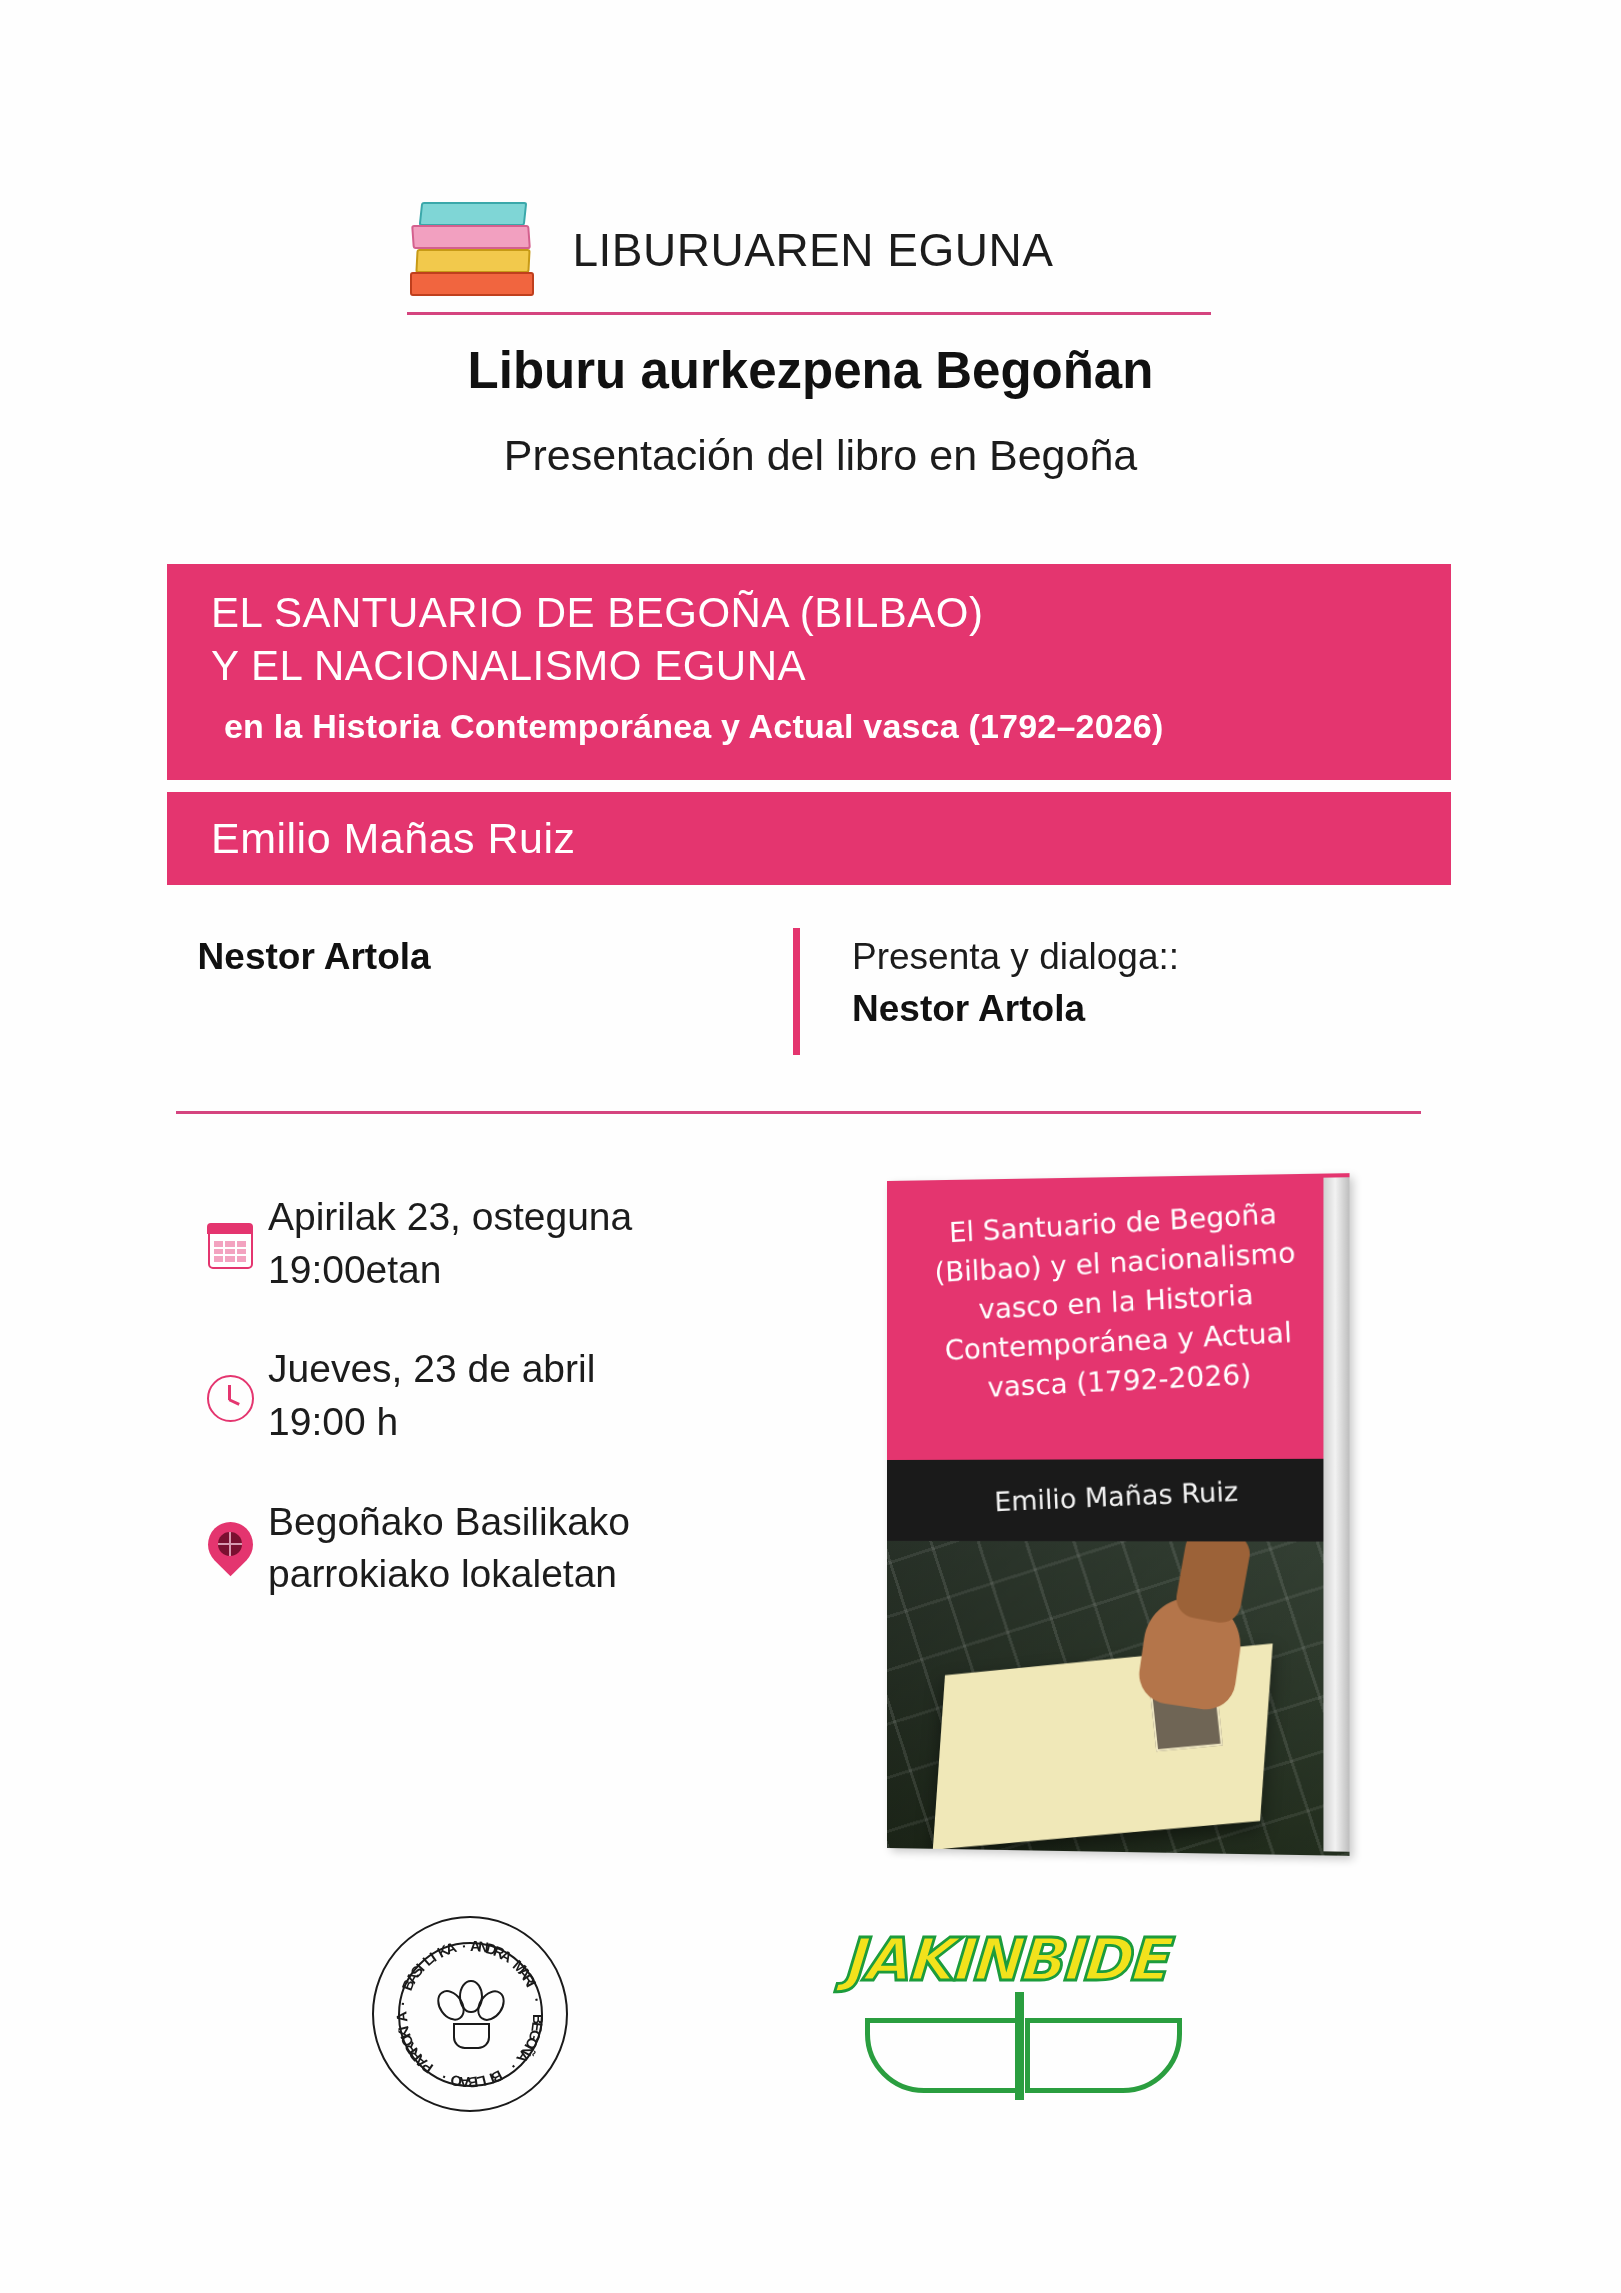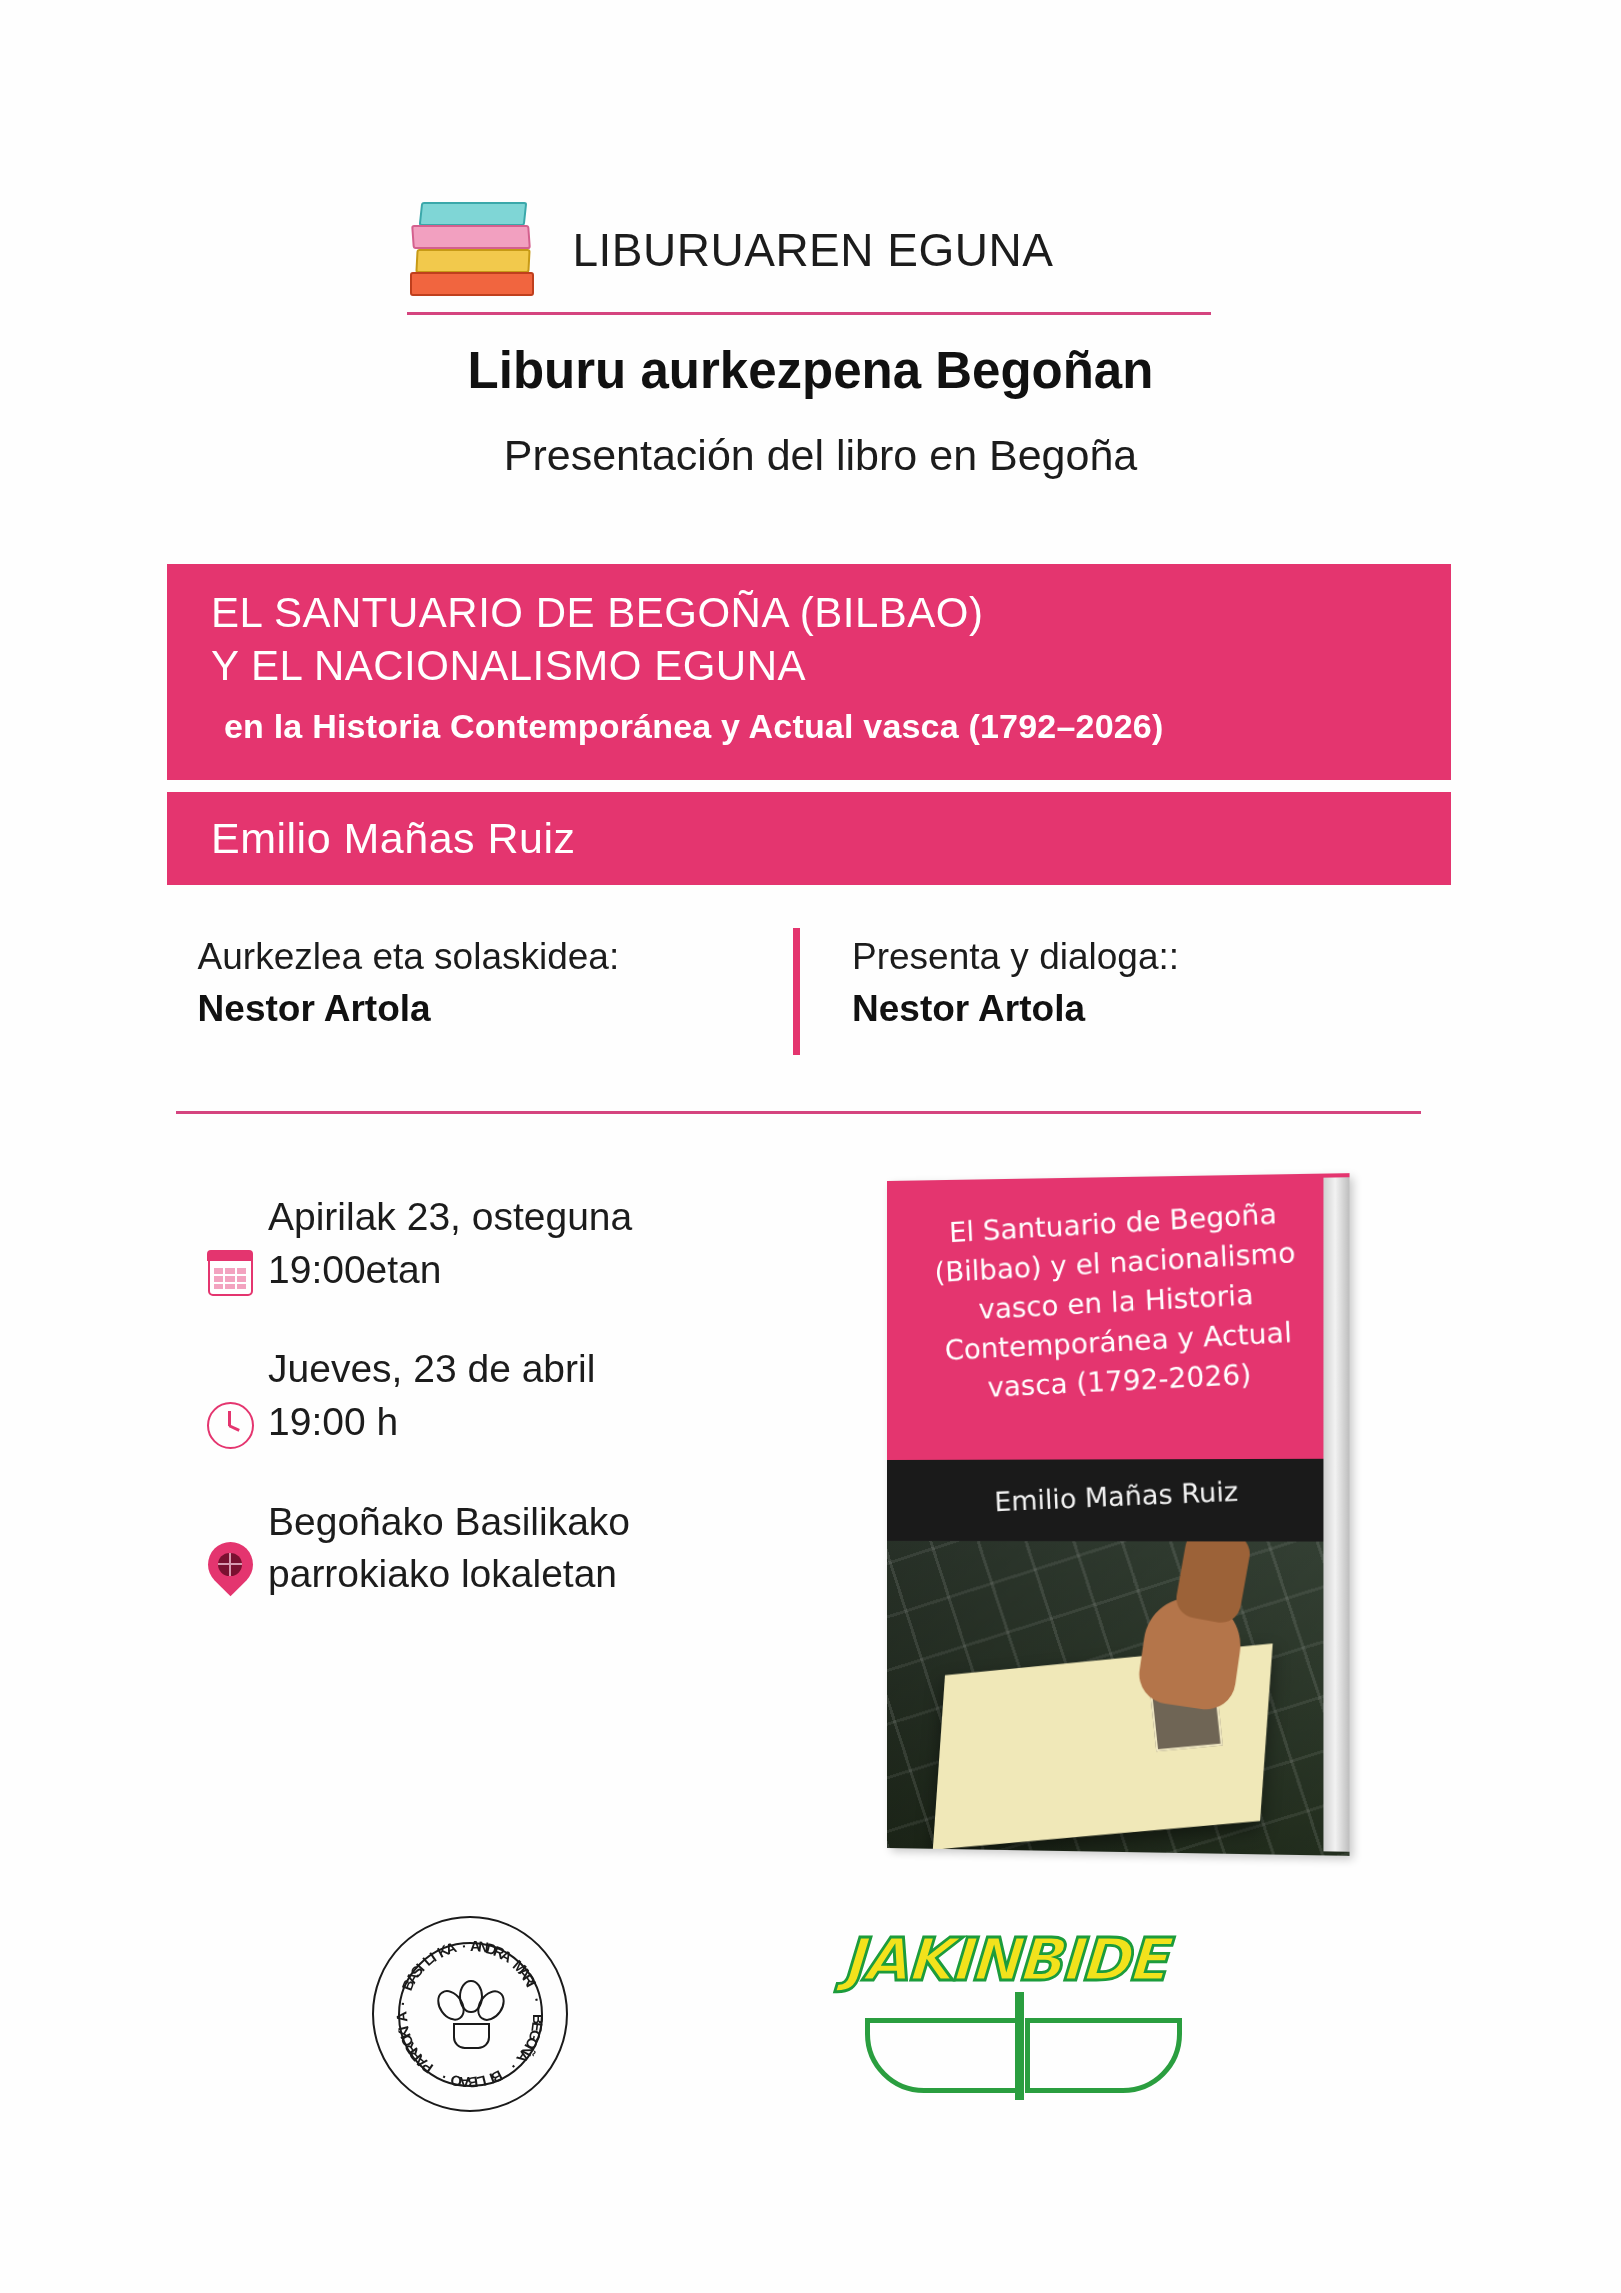--- a/index.html
+++ b/index.html
@@ -167,21 +167,21 @@
 
   
   .info {
     position: absolute;
     left: 192px;
     top: 1191px;
     width: 667px;
   }
   .info-row {
     display: flex;
-    align-items: flex-end;
+    align-items: center;
     margin-bottom: 47px;
   }
   .info-icon {
     width: 76px;
     flex: 0 0 76px;
     display: flex;
     justify-content: center;
     padding-top: 5.9px;
   }
   .info-text {
@@ -506,21 +506,20 @@
     <div class="title-line2">Y EL NACIONALISMO EGUNA</div>
     <div class="title-line3">en la Historia Contemporánea y Actual vasca (1792–2026)</div>
   </div>
 
   <div class="author-band">
     <div class="author-name">Emilio Mañas Ruiz</div>
   </div>
 
   <div class="presenters">
     <div class="pres-col pres-left">
-      <div class="pres-label">Aurkezlea eta solaskidea:</div>
       <div class="pres-name">Nestor Artola</div>
     </div>
     <div class="pres-divider"></div>
     <div class="pres-col pres-right">
       <div class="pres-label">Presenta y dialoga::</div>
       <div class="pres-name">Nestor Artola</div>
     </div>
   </div>
   <div class="mid-rule"></div>
 

